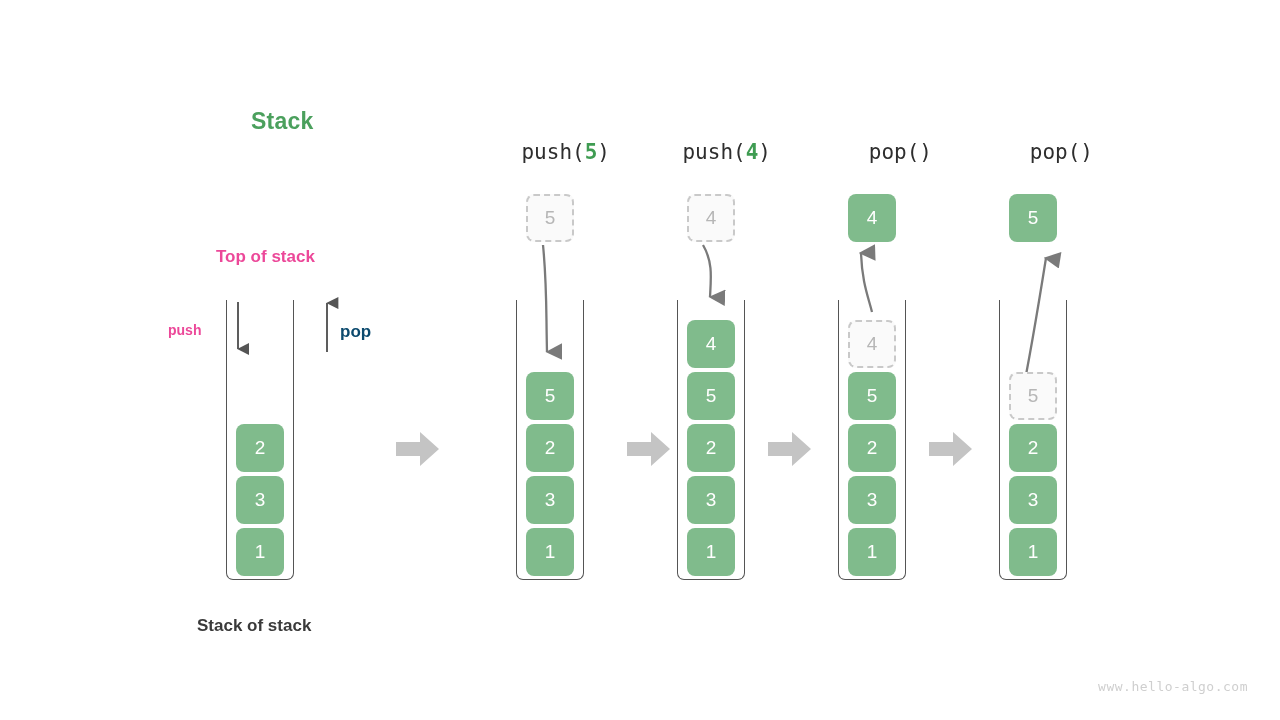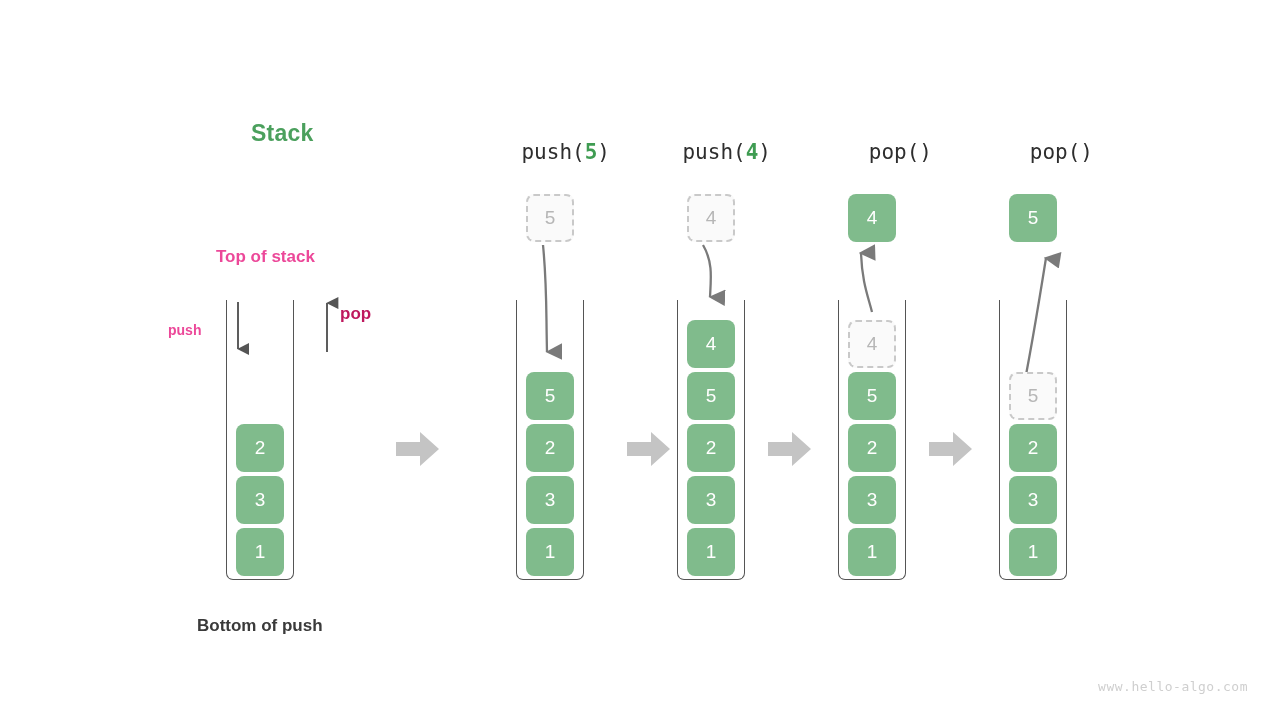--- a/index.html
+++ b/index.html
@@ -18,21 +18,21 @@
 
   .canvas {
     position: absolute;
     inset: 0;
   }
 
   
   .stack-title {
     position: absolute;
     left: 251px;
-    top: 120px;
+    top: 108px;
     font-size: 23px;
     font-weight: bold;
     color: #4ba05d;
     letter-spacing: 0.2px;
     white-space: nowrap;
   }
 
   
   .label-top {
     position: absolute;
@@ -57,24 +57,24 @@
     left: 168px;
     top: 322px;
     font-size: 14px;
     font-weight: bold;
     color: #ec4899;
     white-space: nowrap;
   }
   .label-pop {
     position: absolute;
     left: 340px;
-    top: 304px;
+    top: 322px;
     font-size: 17px;
     font-weight: bold;
-    color: #be185d;
+    color: #0c4a6e;
     white-space: nowrap;
   }
 
   
   .column {
     position: absolute;
     top: 0;
     width: 120px;
     height: 720px;
   }
@@ -217,21 +217,21 @@
         <marker id="mk-up" markerWidth="7" markerHeight="7" refX="3.2" refY="0.4" orient="auto">
           <path d="M0,6.4 L3.2,0 L6.4,6.4 Z" fill="#555"></path>
         </marker>
       </defs>
       <line x1="38" y1="302" x2="38" y2="349" stroke="#555" stroke-width="1.9" marker-end="url(#mk-down)"></line>
       <line x1="127" y1="352" x2="127" y2="303" stroke="#555" stroke-width="1.9" marker-end="url(#mk-up)"></line>
     </svg>
   </div>
 
   <div class="label-top">Top of stack</div>
-  <div class="label-bottom">Bottom of push</div>
+  <div class="label-bottom">Stack of stack</div>
   <div class="label-push">push</div>
   <div class="label-pop">pop</div>
 
   <svg class="step-arrow" style="left:396px;" viewBox="0 0 44 38">
     <path d="M0,12 L24,12 L24,2 L43,19 L24,36 L24,26 L0,26 Z" fill="#c4c4c4"></path>
   </svg>
   <svg class="step-arrow" style="left:627px;" viewBox="0 0 44 38">
     <path d="M0,12 L24,12 L24,2 L43,19 L24,36 L24,26 L0,26 Z" fill="#c4c4c4"></path>
   </svg>
   <svg class="step-arrow" style="left:768px;" viewBox="0 0 44 38">

